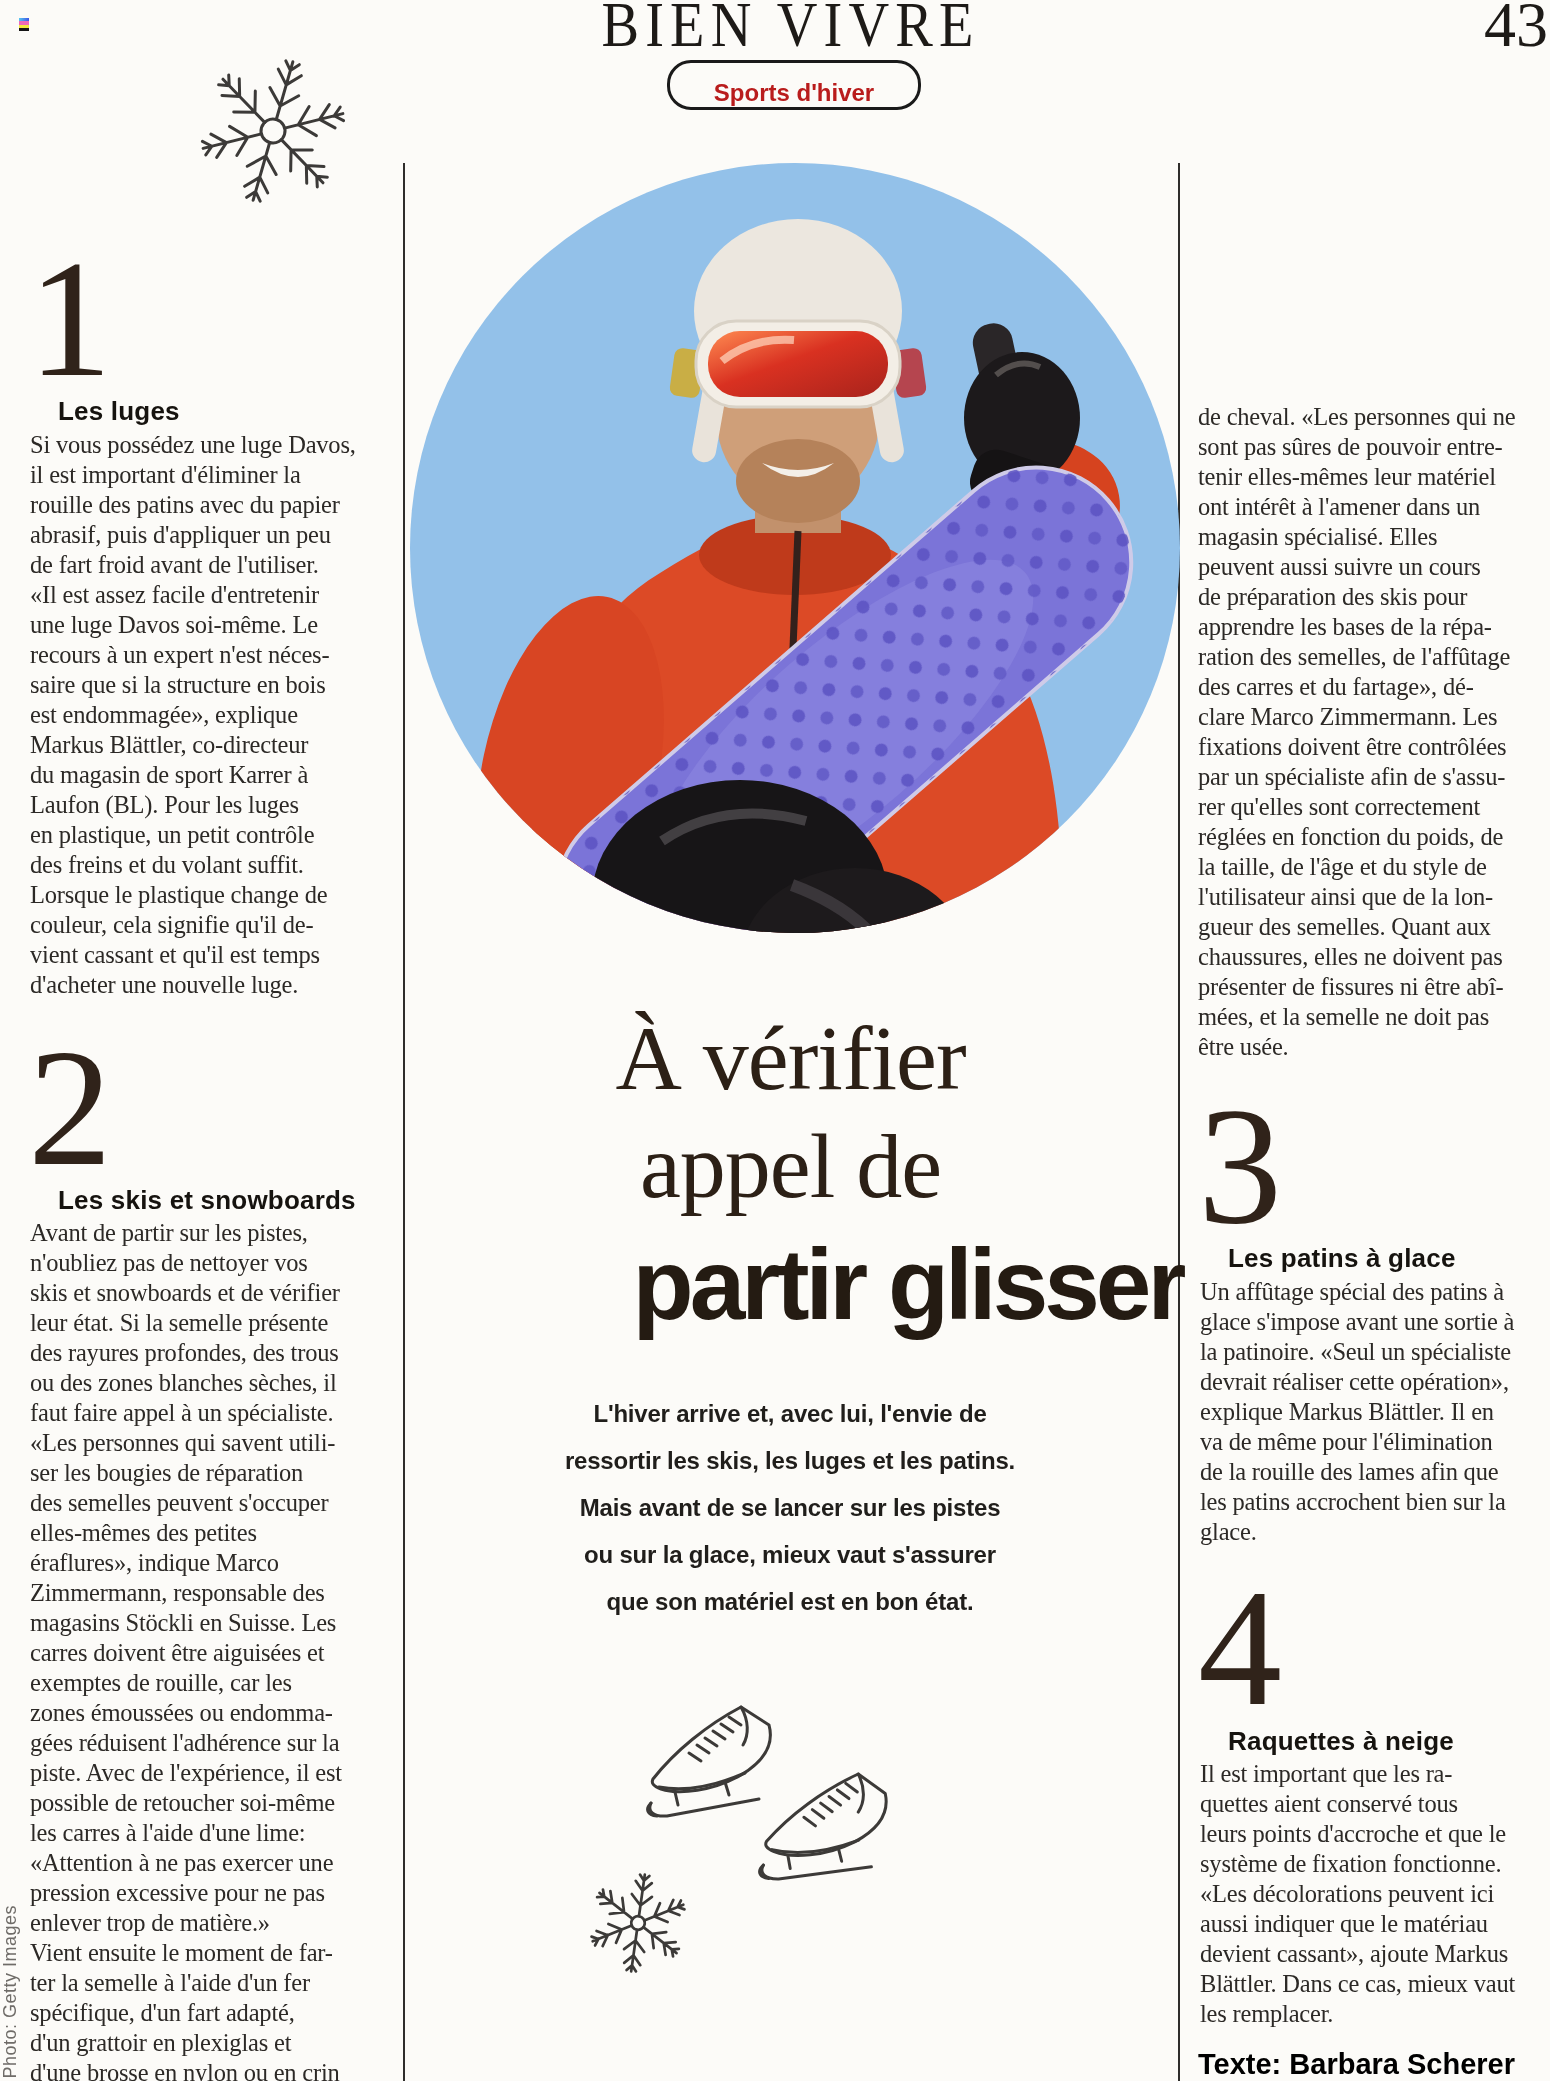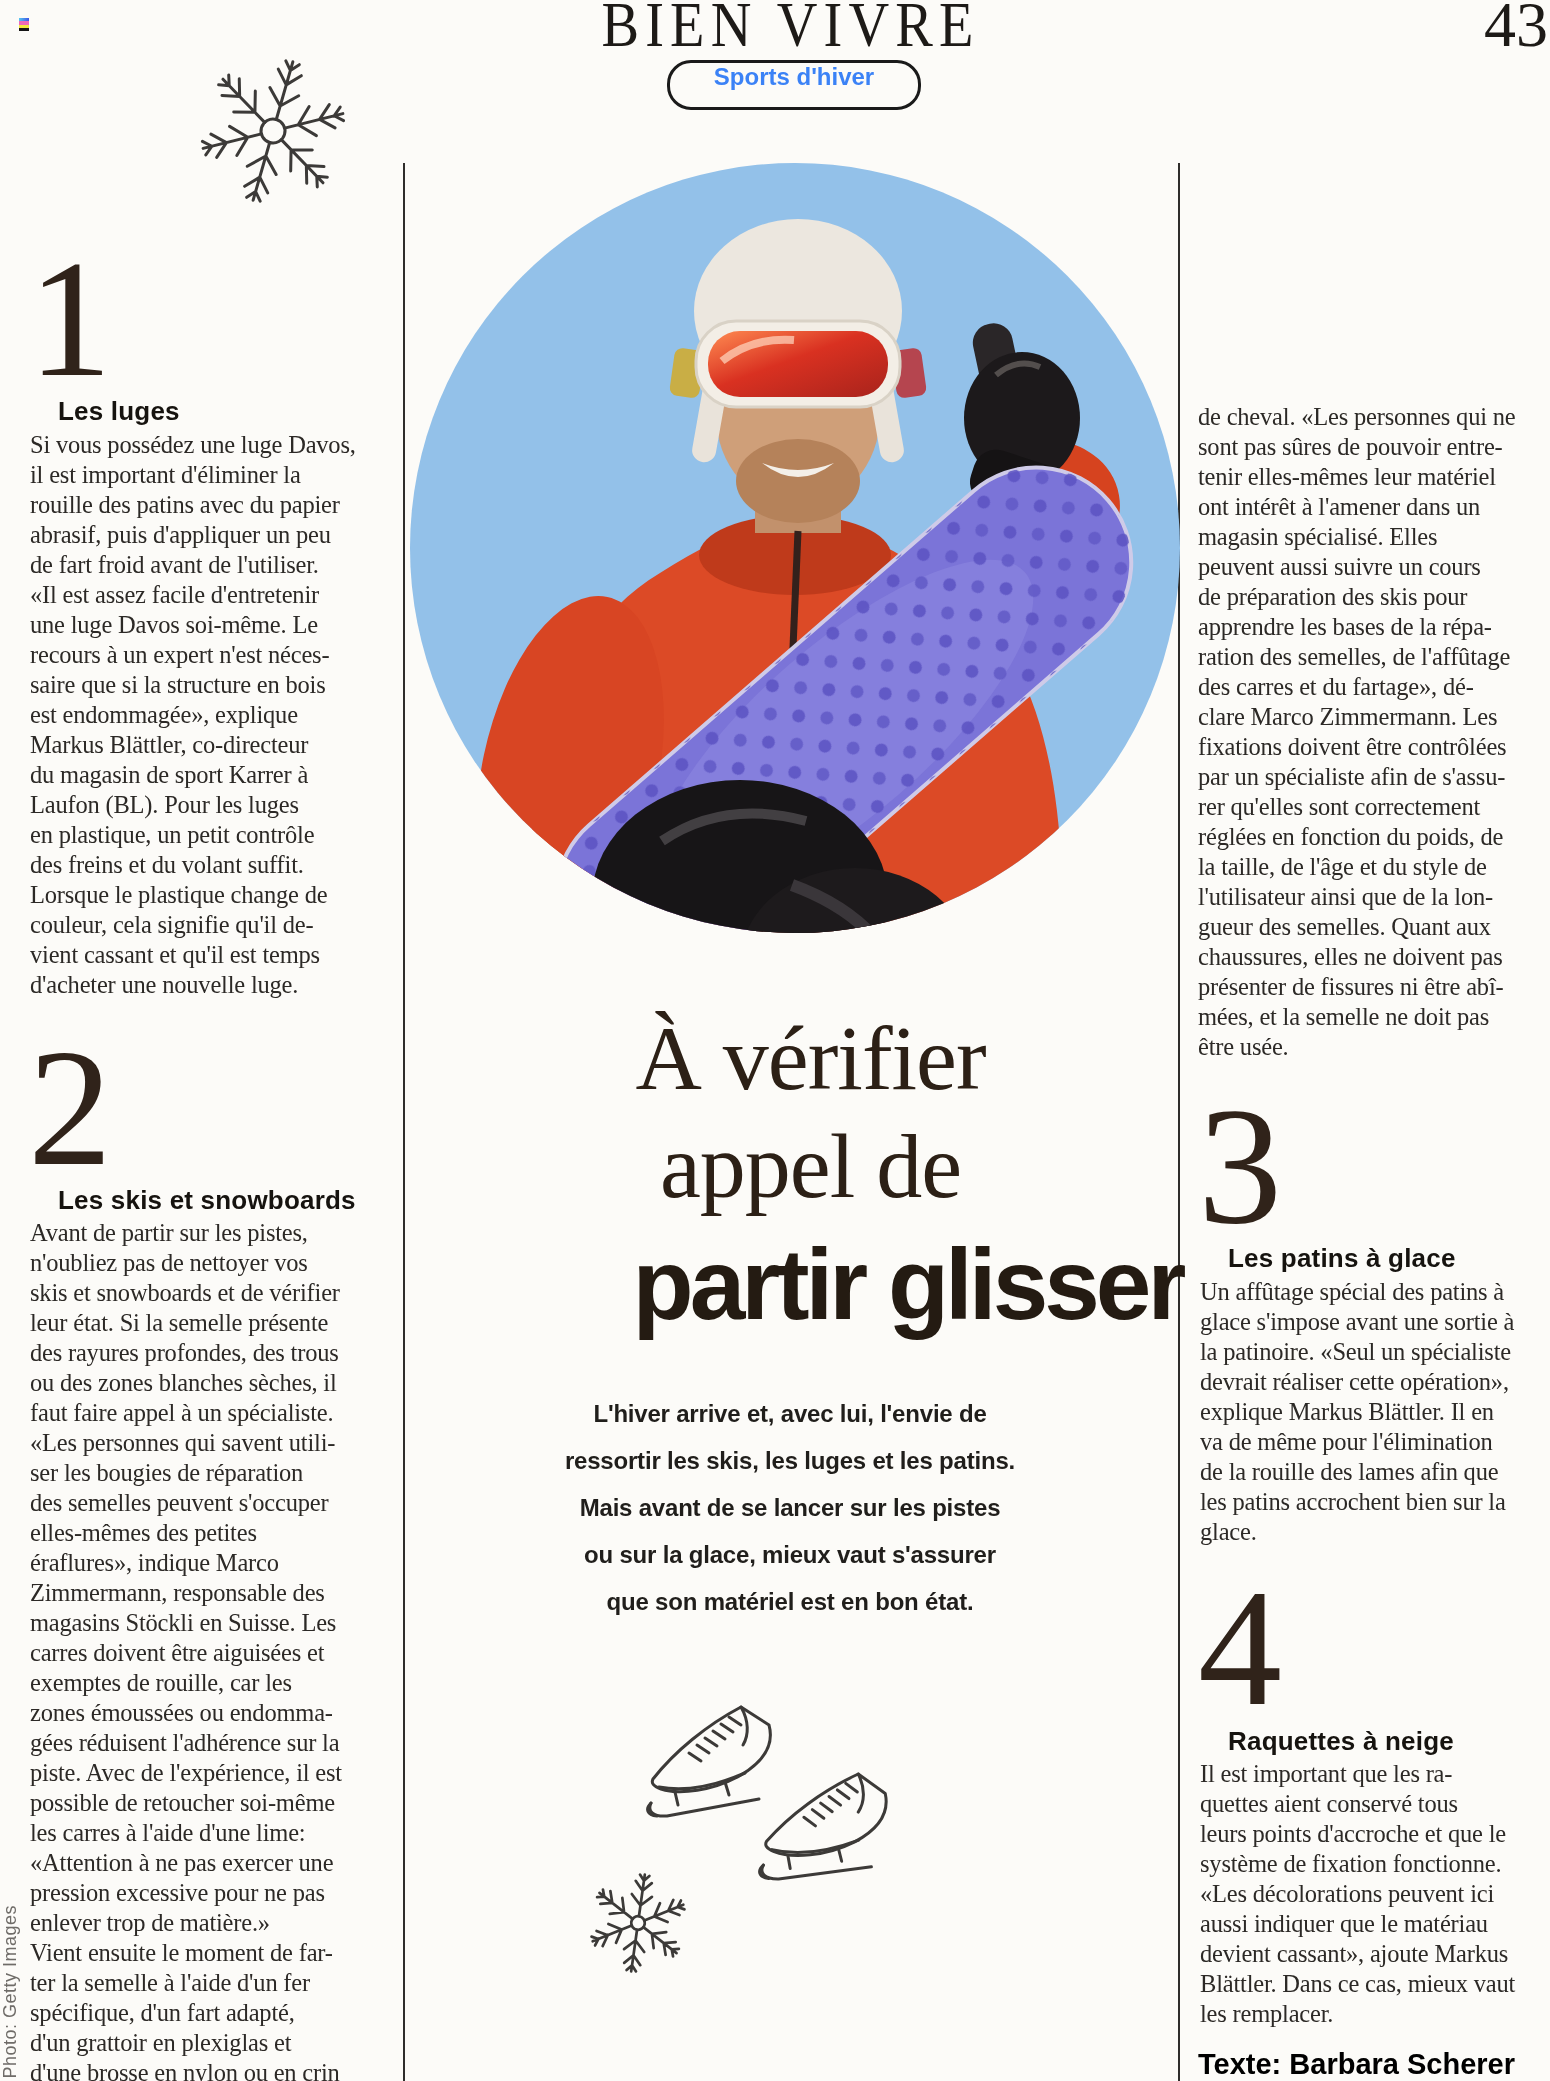--- a/index.html
+++ b/index.html
@@ -9,33 +9,33 @@
     font-family:"Liberation Serif",serif;color:#2c2926;
   }
   .abs{position:absolute;}
   .serifhead{font-family:"Liberation Serif",serif;color:#1d1a17;}
   .sans{font-family:"Liberation Sans",sans-serif;}
   
   .masthead{left:403px;top:-8px;width:775px;text-align:center;font-size:64px;line-height:66px;
     letter-spacing:7px;transform:scaleX(.88);transform-origin:center;}
   .pagenum{right:2px;top:-8px;font-size:64px;line-height:66px;}
   .badge{left:667px;top:60px;width:248px;height:44px;border:3px solid #1a1a1a;border-radius:24px;
-    display:flex;align-items:flex-start;justify-content:center;font-weight:bold;font-size:24px;color:#3b82f6;}
+    display:flex;align-items:flex-end;justify-content:center;font-weight:bold;font-size:24px;color:#b91c1c;}
   
   .regmark{left:19px;top:18px;width:10px;height:13px;display:flex;flex-direction:column;}
   .regmark span{flex:1;}
   
   .vdiv{width:2px;top:163px;height:1918px;background:#2f2d2b;}
   
   .secnum{font-size:168px;line-height:1;color:#30231a;}
   .sechead{font-family:"Liberation Sans",sans-serif;font-weight:bold;font-size:26px;color:#16130f;letter-spacing:.2px;margin-left:28px;}
   .body{font-size:24.5px;line-height:30px;letter-spacing:-.2px;white-space:pre-line;color:#2c2926;}
   
   .photo-circle{left:410px;top:163px;width:770px;height:770px;border-radius:50%;overflow:hidden;}
-  .title-serif{left:403px;width:775px;text-align:center;font-size:92px;line-height:100px;letter-spacing:-1px;color:#2c2016;margin-left:20px;}
+  .title-serif{left:403px;width:775px;text-align:center;font-size:92px;line-height:100px;letter-spacing:-1px;color:#2c2016;}
   .title-bold{left:403px;width:913px;text-align:center;font-family:Liberation Sans, sans-serif;
     font-weight:bold;font-size:100px;line-height:104px;letter-spacing:-4px;color:#241b12;padding-left:48px;}
   .intro{left:400px;top:1390px;width:780px;text-align:center;font-family:"Liberation Sans",sans-serif;
     font-weight:600;font-size:24px;line-height:47px;letter-spacing:-.2px;color:#201e1b;white-space:pre-line;}
   .byline{font-family:"Liberation Sans",sans-serif;font-weight:bold;font-size:29px;color:#000000;}
   .credit{left:0;bottom:2px;writing-mode:vertical-rl;transform:rotate(180deg);
     font-family:"Liberation Sans",sans-serif;font-size:18px;color:#6f6c68;letter-spacing:.5px;}
   svg{display:block;}
 </style>
 </head>

